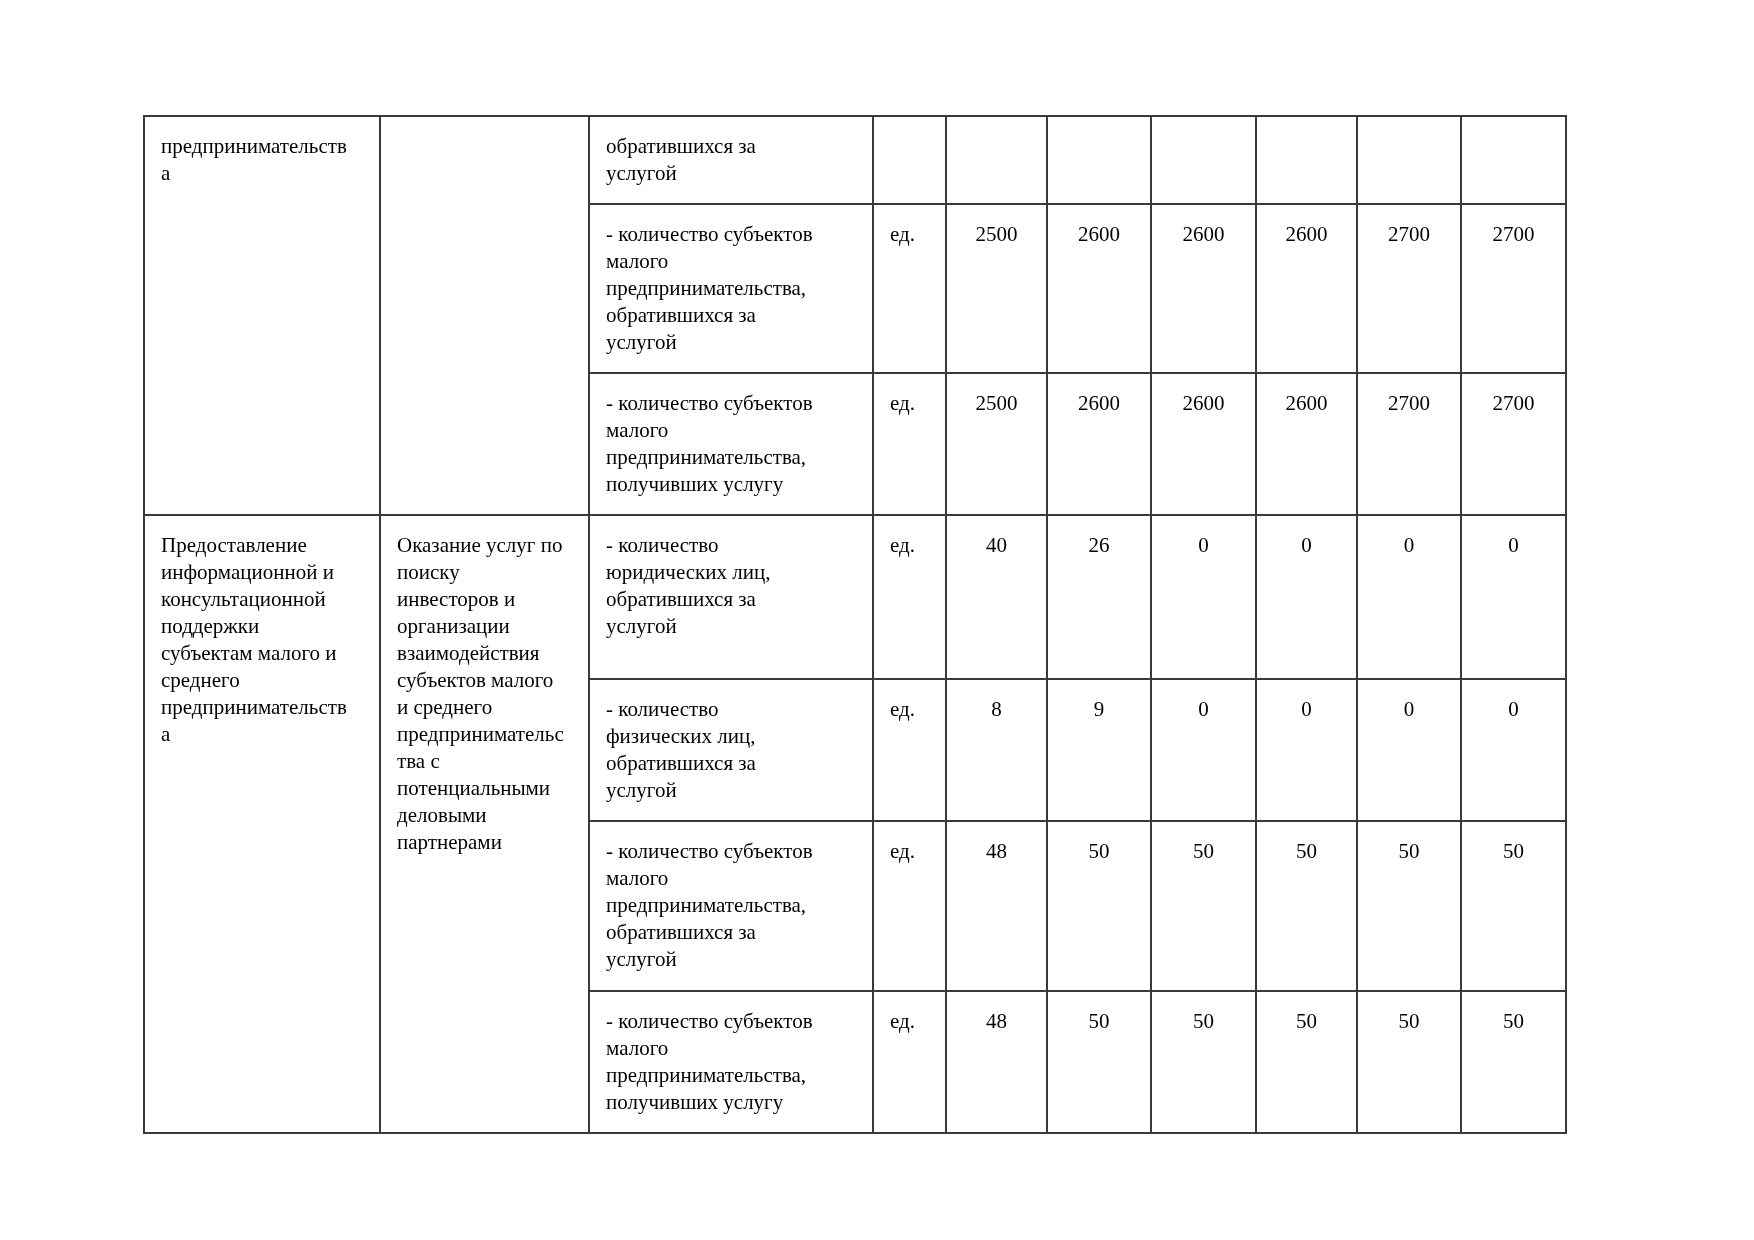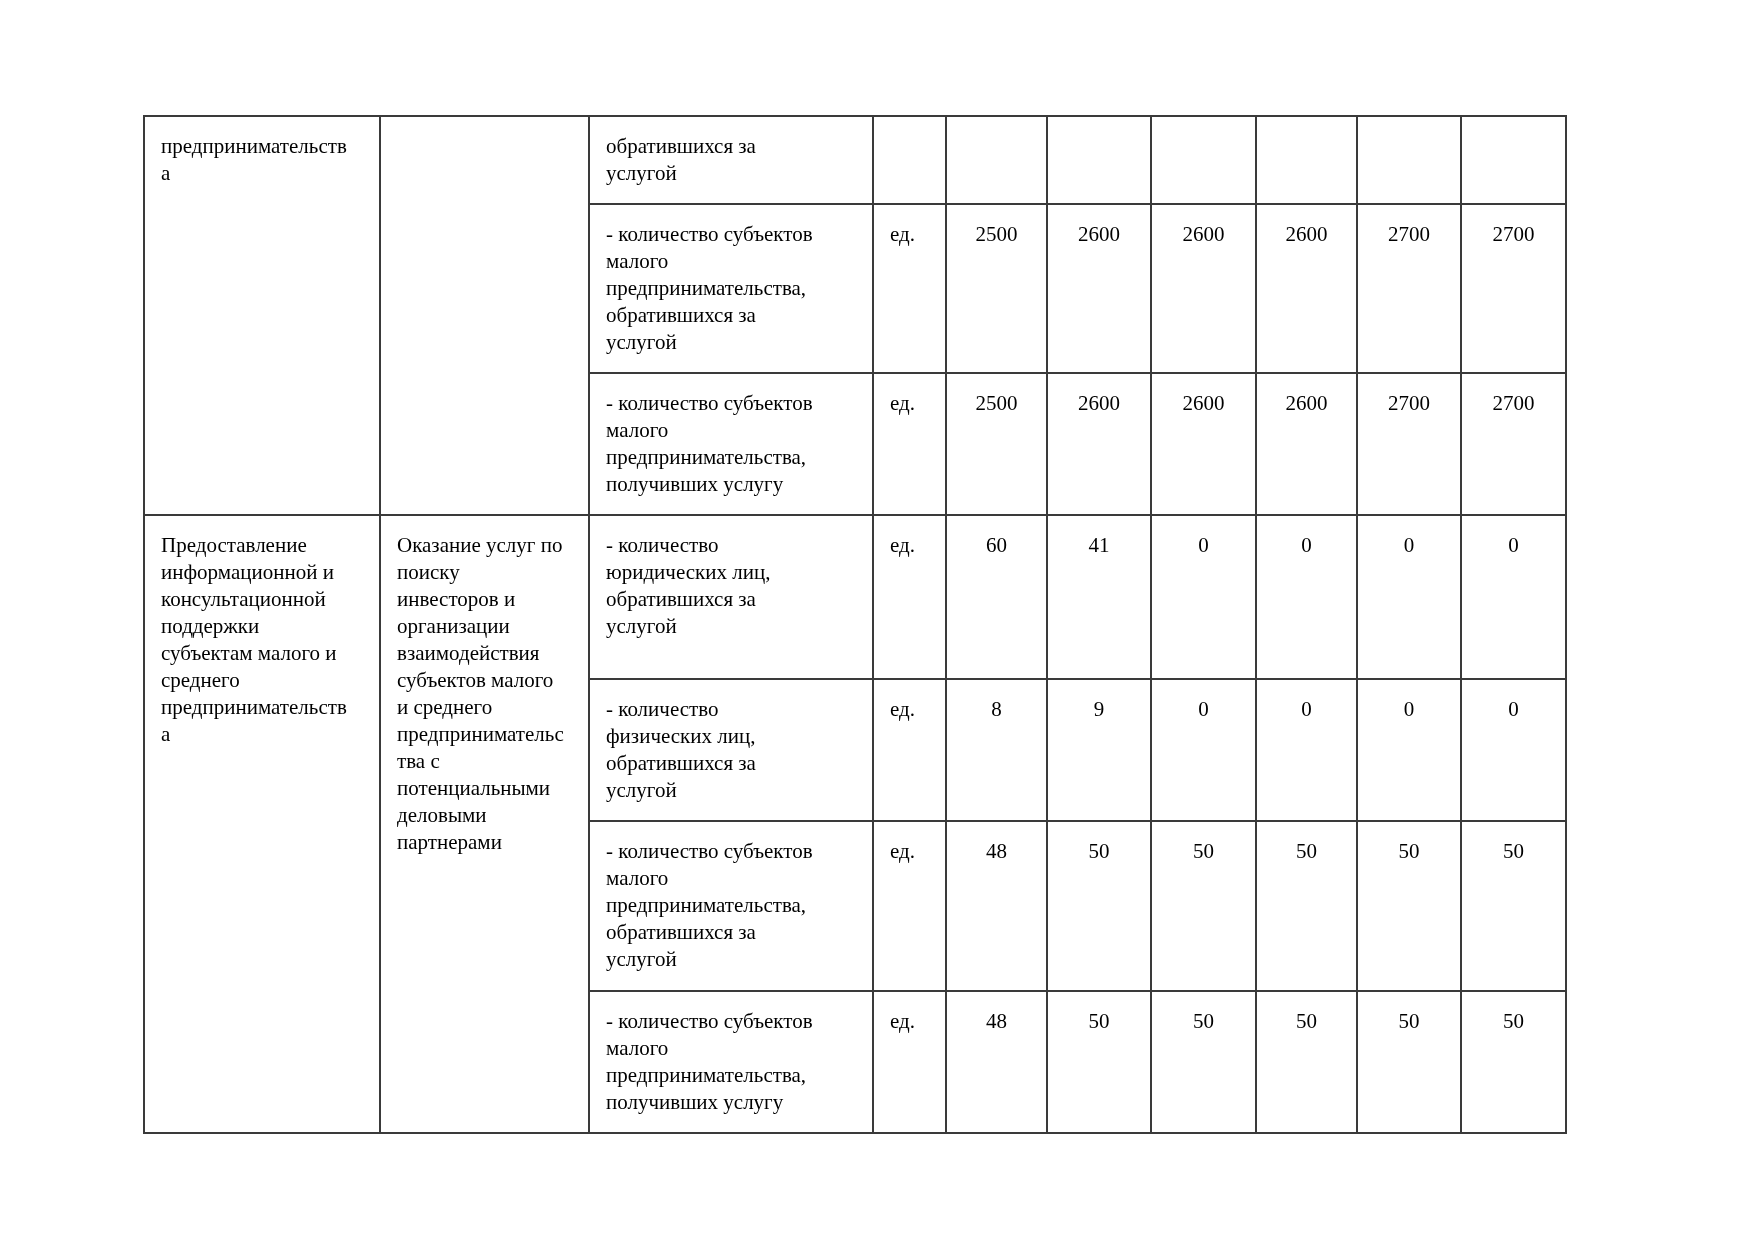--- a/index.html
+++ b/index.html
@@ -120,22 +120,22 @@
 предпринимательс
 тва с
 потенциальными
 деловыми
 партнерами</td>
       <td class="cell-ind-pad">- количество
 юридических лиц,
 обратившихся за
 услугой</td>
       <td class="cell-unit">ед.</td>
-      <td class="cell-num">60</td>
-      <td class="cell-num">41</td>
+      <td class="cell-num">40</td>
+      <td class="cell-num">26</td>
       <td class="cell-num">0</td>
       <td class="cell-num">0</td>
       <td class="cell-num">0</td>
       <td class="cell-num">0</td>
     </tr>
 
     <tr style="height:137px">
       <td class="cell-ind-pad">- количество
 физических лиц,
 обратившихся за

